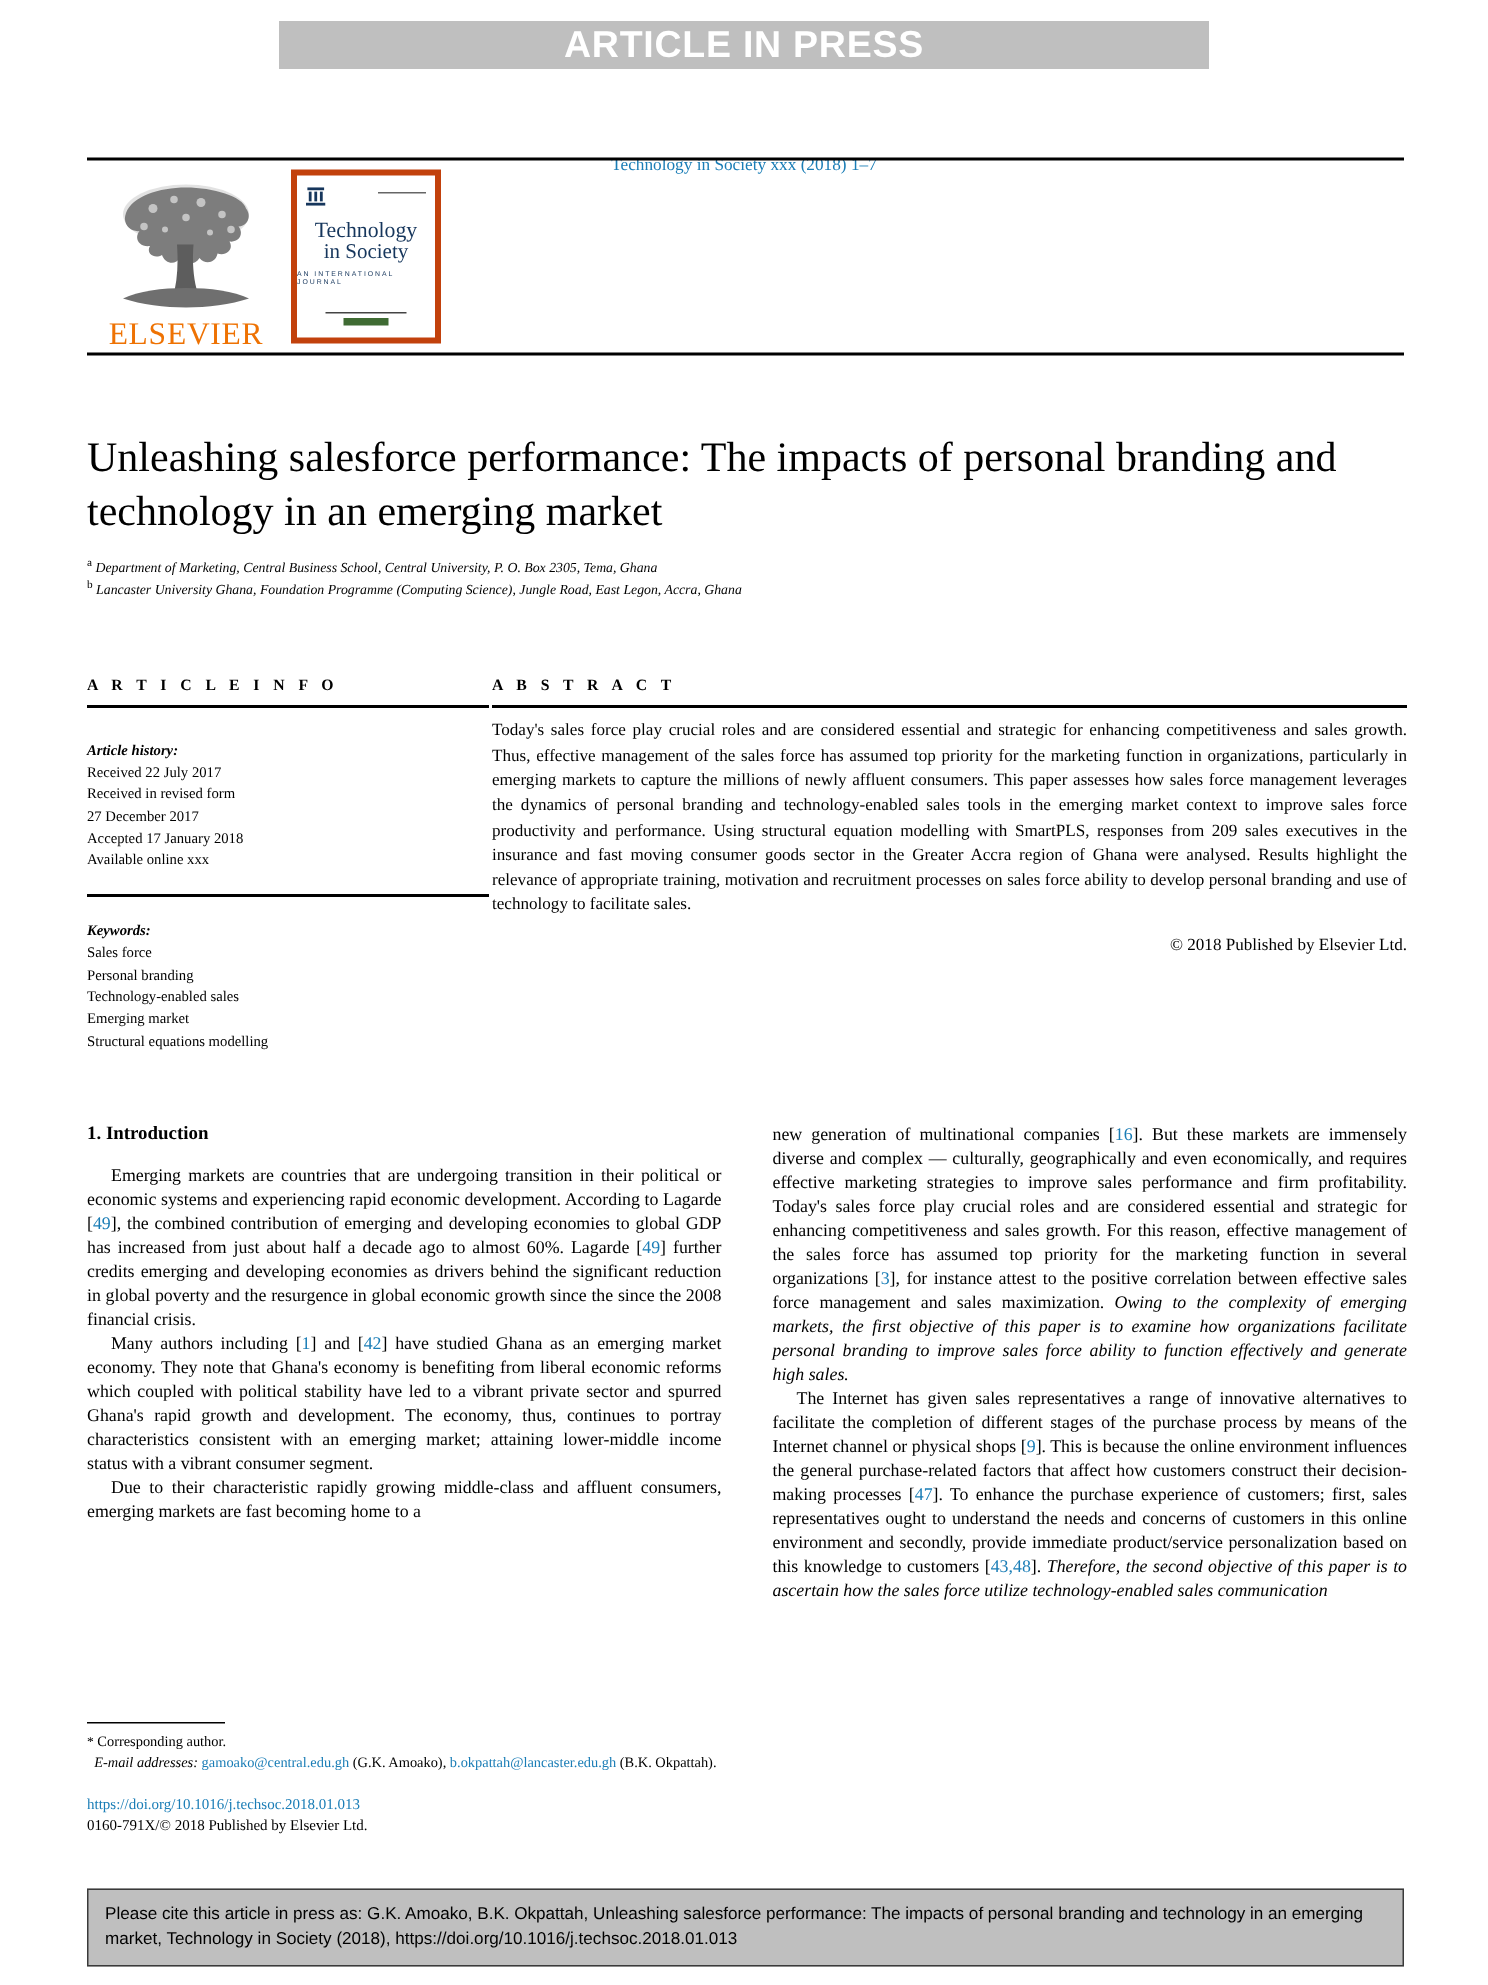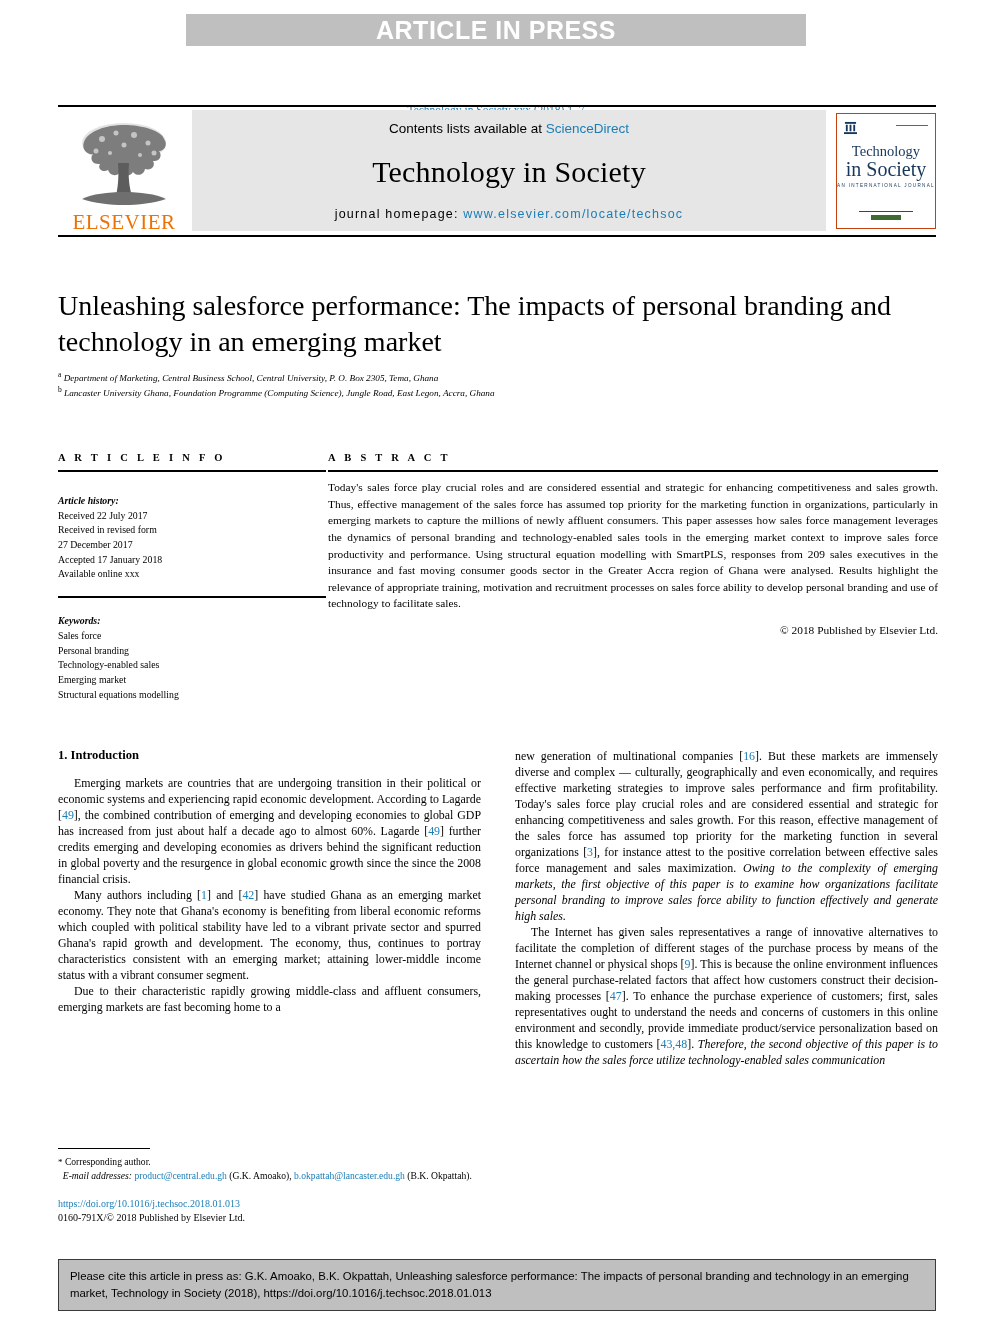--- a/index.html
+++ b/index.html
@@ -112,21 +112,21 @@
     font-size: 12.5px;
     font-family: "Liberation Sans", sans-serif;
     letter-spacing: 1.2px;
   }
   .homepage-line .url { color: #1a7db6; }
 
   .cover-thumb {
     flex: 0 0 100px;
     width: 100px;
     margin: 6px 0 6px 4px;
-    border: 1px solid #c2410c;
+    border: 4px solid #c2410c;
     background: #ffffff;
     position: relative;
     box-sizing: border-box;
   }
   .cover-inner {
     position: absolute;
     inset: 0;
     display: flex;
     flex-direction: column;
     align-items: center;
@@ -142,21 +142,21 @@
   .cover-emblem { width: 13px; height: 14px; }
   .cover-dash { width: 32px; border-top: 1px solid #666; margin-top: 4px; }
   .cover-title {
     margin-top: 9px;
     text-align: center;
     font-family: "Liberation Serif", serif;
     color: #16365c;
     line-height: 1.0;
   }
   .cover-title .l1 { font-size: 14.5px; display:block; }
-  .cover-title .l2 { font-size: 20px; display:block; }
+  .cover-title .l2 { font-size: 14px; display:block; }
   .cover-sub {
     margin-top: 4px;
     font-size: 4.6px;
     letter-spacing: 1.3px;
     color: #16365c;
     font-family: "Liberation Sans", sans-serif;
   }
   .cover-bottom {
     position: absolute;
     bottom: 8px;
@@ -307,29 +307,20 @@
           <circle cx="24" cy="32" r="2.5"></circle>
             <circle cx="82" cy="34" r="2.5"></circle>
           <circle cx="52" cy="26" r="2.5"></circle>
             <circle cx="38" cy="34" r="2"></circle>
           <circle cx="68" cy="36" r="2"></circle>
         </g>
       </svg>
       <div class="elsevier-word">ELSEVIER</div>
     </div>
 
-    <div class="masthead-center">
-      <div class="contents-line">
-        <span>Contents lists available at </span><span class="sd">ScienceDirect</span>
-      </div>
-      <div class="journal-name">Technology in Society</div>
-      <div class="homepage-line">
-        <span>journal homepage: </span><span class="url">www.elsevier.com/locate/techsoc</span>
-      </div>
-    </div>
 
     <div class="cover-thumb">
       <div class="cover-inner">
         <div class="cover-toprow">
           <svg class="cover-emblem" viewBox="0 0 14 15">
             <rect x="1" y="1" width="12" height="2" fill="#16365c"></rect>
             <rect x="2" y="4" width="2" height="7" fill="#16365c"></rect>
             <rect x="6" y="4" width="2" height="7" fill="#16365c"></rect>
             <rect x="10" y="4" width="2" height="7" fill="#16365c"></rect>
             <rect x="0" y="12" width="14" height="2" fill="#16365c"></rect>
@@ -414,21 +405,21 @@
   </div>
 
   <div class="footnote-area">
     <div class="fn-rule"></div>
     <div class="fn-line">
       <span class="fn-star">*</span>
       <span>Corresponding author.</span>
     </div>
     <div class="fn-line">
       &nbsp;&nbsp;<span class="fn-ital">E-mail addresses:</span>
-      <span class="link">product@central.edu.gh</span>
+      <span class="link">gamoako@central.edu.gh</span>
       <span>(G.K. Amoako)</span>,
       <span class="link">b.okpattah@lancaster.edu.gh</span>
       <span>(B.K. Okpattah)</span>.
     </div>
     <div class="doi-block">
       <div class="link">https://doi.org/10.1016/j.techsoc.2018.01.013</div>
       <div>0160-791X/© 2018 Published by Elsevier Ltd.</div>
     </div>
   </div>
 

